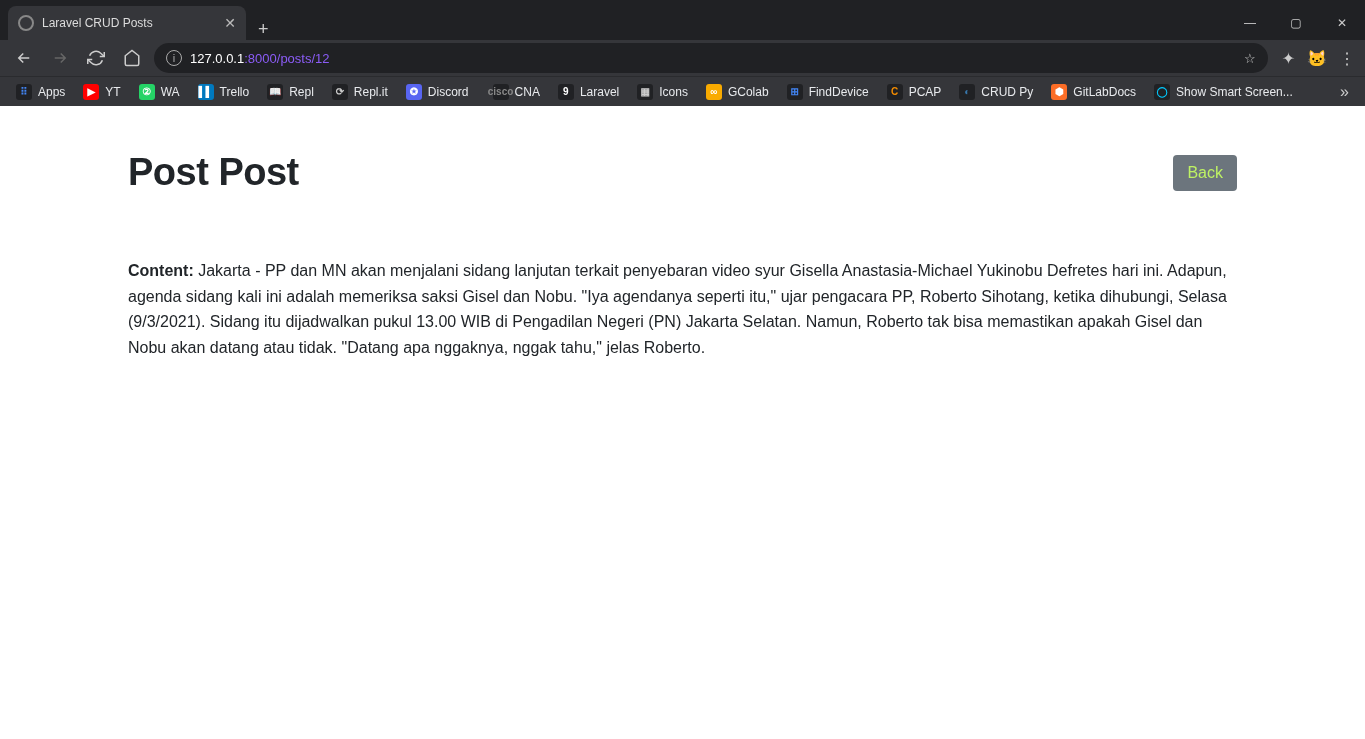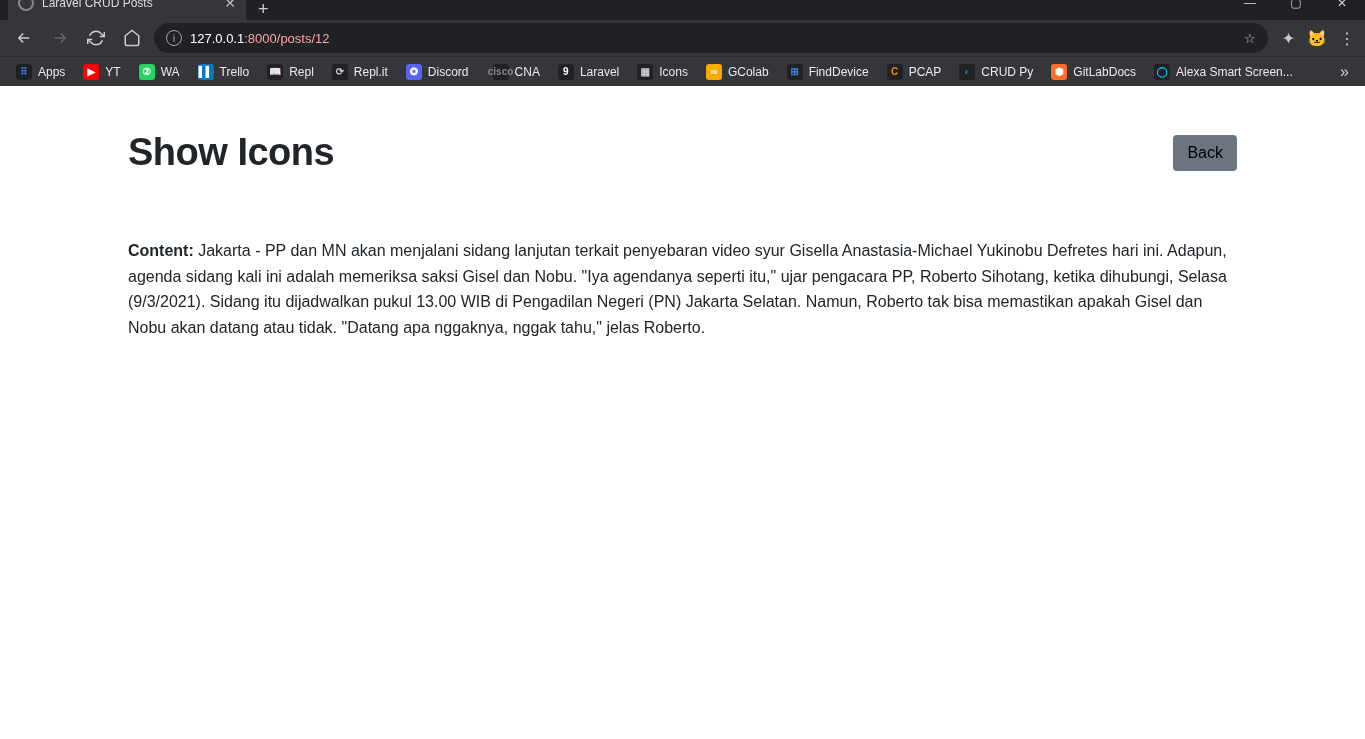--- a/index.html
+++ b/index.html
@@ -1,50 +1,50 @@
 <!DOCTYPE html>
 <html><head>
 <meta charset="utf-8">
 <style>
   * { margin: 0; padding: 0; box-sizing: border-box; }
   body { font-family: "Segoe UI", Arial, sans-serif; background: #fff; width: 1365px; height: 739px; overflow: hidden; }
 
   
   .chrome { background: #202124; color: #e8eaed; }
-  .tabbar { display: flex; align-items: flex-end; height: 20px; background: #202124; padding-left: 8px; }
+  .tabbar { display: flex; align-items: flex-end; height: 40px; background: #202124; padding-left: 8px; }
   .tab { display: flex; align-items: center; background: #35363a; height: 34px; border-radius: 8px 8px 0 0; padding: 0 10px; gap: 8px; width: 238px; font-size: 12px; color: #dcdcdc; }
   .tab .favicon { width: 16px; height: 16px; border-radius: 50%; border: 2px solid #888; display: inline-block; }
   .tab .title { flex: 1; white-space: nowrap; overflow: hidden; text-overflow: ellipsis; }
   .tab .close { color: #bbb; font-size: 14px; cursor: pointer; }
   .newtab { color: #ccc; font-size: 18px; padding: 0 12px; cursor: pointer; }
   .winctrl { margin-left: auto; display: flex; }
   .winctrl div { width: 46px; height: 34px; display: flex; align-items: center; justify-content: center; color: #ccc; font-size: 12px; cursor: pointer; }
 
   .toolbar { display: flex; align-items: center; height: 36px; background: #35363a; padding: 0 10px; gap: 8px; }
   .navicon { width: 28px; height: 28px; display: flex; align-items: center; justify-content: center; color: #ccc; cursor: pointer; }
   .navicon.disabled { color: #666; }
   .navicon svg { width: 18px; height: 18px; }
   .omnibox { flex: 1; display: flex; align-items: center; background: #202124; border-radius: 16px; height: 30px; padding: 0 12px; color: #ccc; font-size: 13px; gap: 8px; }
   .omnibox .info { width: 16px; height: 16px; border: 1.5px solid #aaa; border-radius: 50%; display: flex; align-items: center; justify-content: center; font-size: 11px; color: #aaa; }
   .omnibox .url-bold { color: #fff; }
-  .omnibox .url-path { color: #fca5a5; }
+  .omnibox .url-path { color: #8b5cf6; }
   .omnibox .star { margin-left: auto; color: #ccc; cursor: pointer; }
   .righticons { display: flex; align-items: center; gap: 12px; padding-left: 6px; }
   .puzzle, .cat, .dots { color: #ccc; cursor: pointer; font-size: 16px; }
 
   .bookmarks { display: flex; align-items: center; height: 30px; background: #35363a; padding: 0 10px; gap: 6px; border-top: 1px solid #2a2b2e; }
   .bm { display: flex; align-items: center; gap: 6px; color: #e8eaed; font-size: 12px; padding: 4px 6px; border-radius: 4px; cursor: pointer; white-space: nowrap; }
   .bm .bi { width: 16px; height: 16px; display: inline-flex; align-items: center; justify-content: center; border-radius: 3px; font-size: 10px; font-weight: bold; }
   .bm-overflow { margin-left: auto; color: #ccc; font-size: 16px; padding: 0 6px; cursor: pointer; }
 
   
   .page { background: #fff; color: #212529; padding: 45px 128px; font-size: 16px; }
   .page-header { display: flex; align-items: center; justify-content: space-between; margin-bottom: 64px; }
   .page-header h1 { font-size: 38px; font-weight: 600; letter-spacing: -0.5px; }
-  .btn-back { background: #6c757d; color: #000000; border: none; border-radius: 4px; padding: 9px 14px; font-size: 16px; cursor: pointer; text-align: center; }
+  .btn-back { background: #6c757d; color: #bef264; border: none; border-radius: 4px; padding: 9px 14px; font-size: 16px; cursor: pointer; text-align: center; }
   .post-block p { margin-bottom: 24px; line-height: 1.6; }
   .post-block strong { font-weight: 600; }
 </style>
 </head>
 <body>
 
 <div class="chrome">
 
   <div class="tabbar">
     <div class="tab">
@@ -153,29 +153,29 @@
       <div class="bm">
         <span class="bi" style="background: rgb(32, 33, 36); color: rgb(55, 118, 171);">◐</span>
         <span>CRUD Py</span>
       </div>
       <div class="bm">
         <span class="bi" style="background: rgb(252, 109, 38); color: rgb(255, 255, 255);">⬢</span>
         <span>GitLabDocs</span>
       </div>
       <div class="bm">
         <span class="bi" style="background: rgb(32, 33, 36); color: rgb(0, 202, 255);">◯</span>
-        <span>Alexa Smart Screen...</span>
+        <span>Show Smart Screen...</span>
       </div>
       <span class="bm-overflow">»</span>
   </div>
 </div>
 
 <div class="page">
   <div class="page-header">
-    <h1>Show Icons</h1>
+    <h1>Post Post</h1>
     <button class="btn-back">Back</button>
   </div>
   <div class="post-block">
     <p>
       <strong>Content:</strong>
       <span>Jakarta - PP dan MN akan menjalani sidang lanjutan terkait penyebaran video syur Gisella Anastasia-Michael Yukinobu Defretes hari ini. Adapun, agenda sidang kali ini adalah memeriksa saksi Gisel dan Nobu. "Iya agendanya seperti itu," ujar pengacara PP, Roberto Sihotang, ketika dihubungi, Selasa (9/3/2021). Sidang itu dijadwalkan pukul 13.00 WIB di Pengadilan Negeri (PN) Jakarta Selatan. Namun, Roberto tak bisa memastikan apakah Gisel dan Nobu akan datang atau tidak. "Datang apa nggaknya, nggak tahu," jelas Roberto.</span>
     </p>
   </div>
 </div>
 

